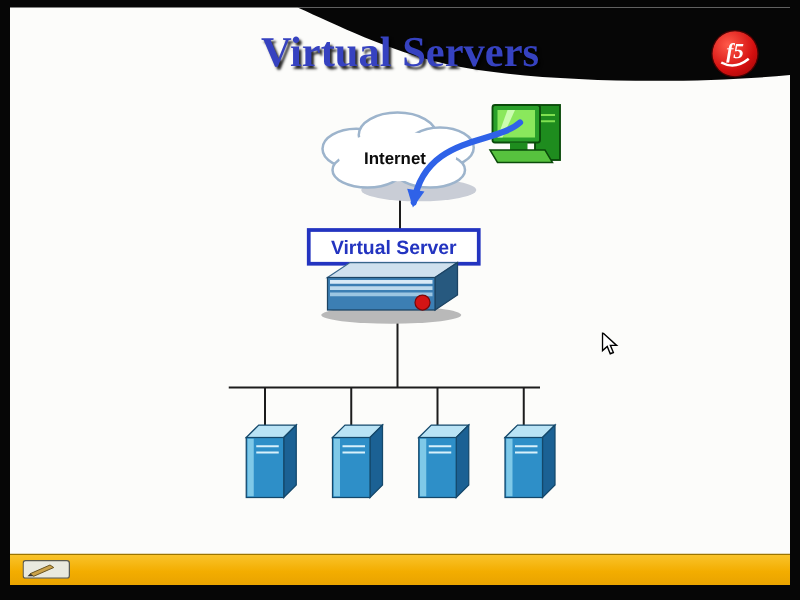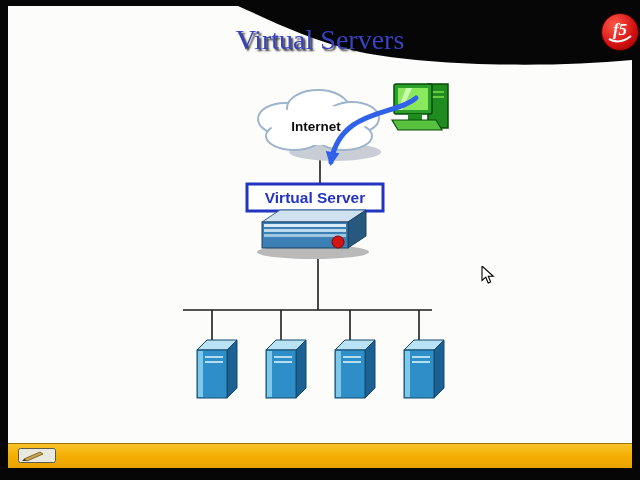--- a/index.html
+++ b/index.html
@@ -1,26 +1,26 @@
 <!DOCTYPE html>
 <html><head>
 <meta charset="utf-8">
 <style>
   html,body{margin:0;padding:0;background:#000;}
   .stage{position:relative;width:640px;height:480px;background:#060606;overflow:hidden;
          font-family:"Liberation Sans",sans-serif;}
   .slide{position:absolute;left:8px;top:6px;width:624px;height:462px;background:#fcfcfa;}
   .swoosh{position:absolute;left:0;top:0;z-index:2;}
   .slide-title{position:absolute;top:18px;left:0;width:100%;text-align:center;
-               font-family:"Liberation Serif",serif;font-weight:normal;font-size:28px;
+               font-family:"Liberation Serif",serif;font-weight:bold;font-size:34px;
                color:#3642c0;text-shadow:2px 2px 2px rgba(0,0,0,.85);z-index:3;}
-  .logo{position:absolute;top:8px;left:562px;width:36px;height:36px;border-radius:50%;
+  .logo{position:absolute;top:19px;left:562px;width:36px;height:36px;border-radius:50%;
         background:radial-gradient(circle at 35% 30%, #ff5a4a, #d40f0f 60%, #8f0505);
         z-index:4;display:flex;align-items:center;justify-content:center;
-        box-shadow:0 0 0 1px #4a0000;margin-left:32px;}
+        box-shadow:0 0 0 1px #4a0000;}
   .logo .logo-text{color:#fff;font-family:"Liberation Serif",serif;font-style:italic;
         font-weight:bold;font-size:17px;transform:translateY(-2px);z-index:2;}
   .logo svg{position:absolute;left:0;top:0;}
   .diagram{position:absolute;left:0;top:0;z-index:1;}
   .diagram text{font-family:"Liberation Sans",sans-serif;font-weight:bold;}
   .cloud-label{font-size:13.5px;fill:#0c0c0c;}
   .vs-label{font-size:15.5px;fill:#2334c0;}
   .bottom-bar{position:absolute;left:0;bottom:0;width:624px;height:24px;z-index:5;
               background:linear-gradient(#f9c32a,#f3ad00 55%,#e9a300);
               border-top:1px solid #9a7400;}

